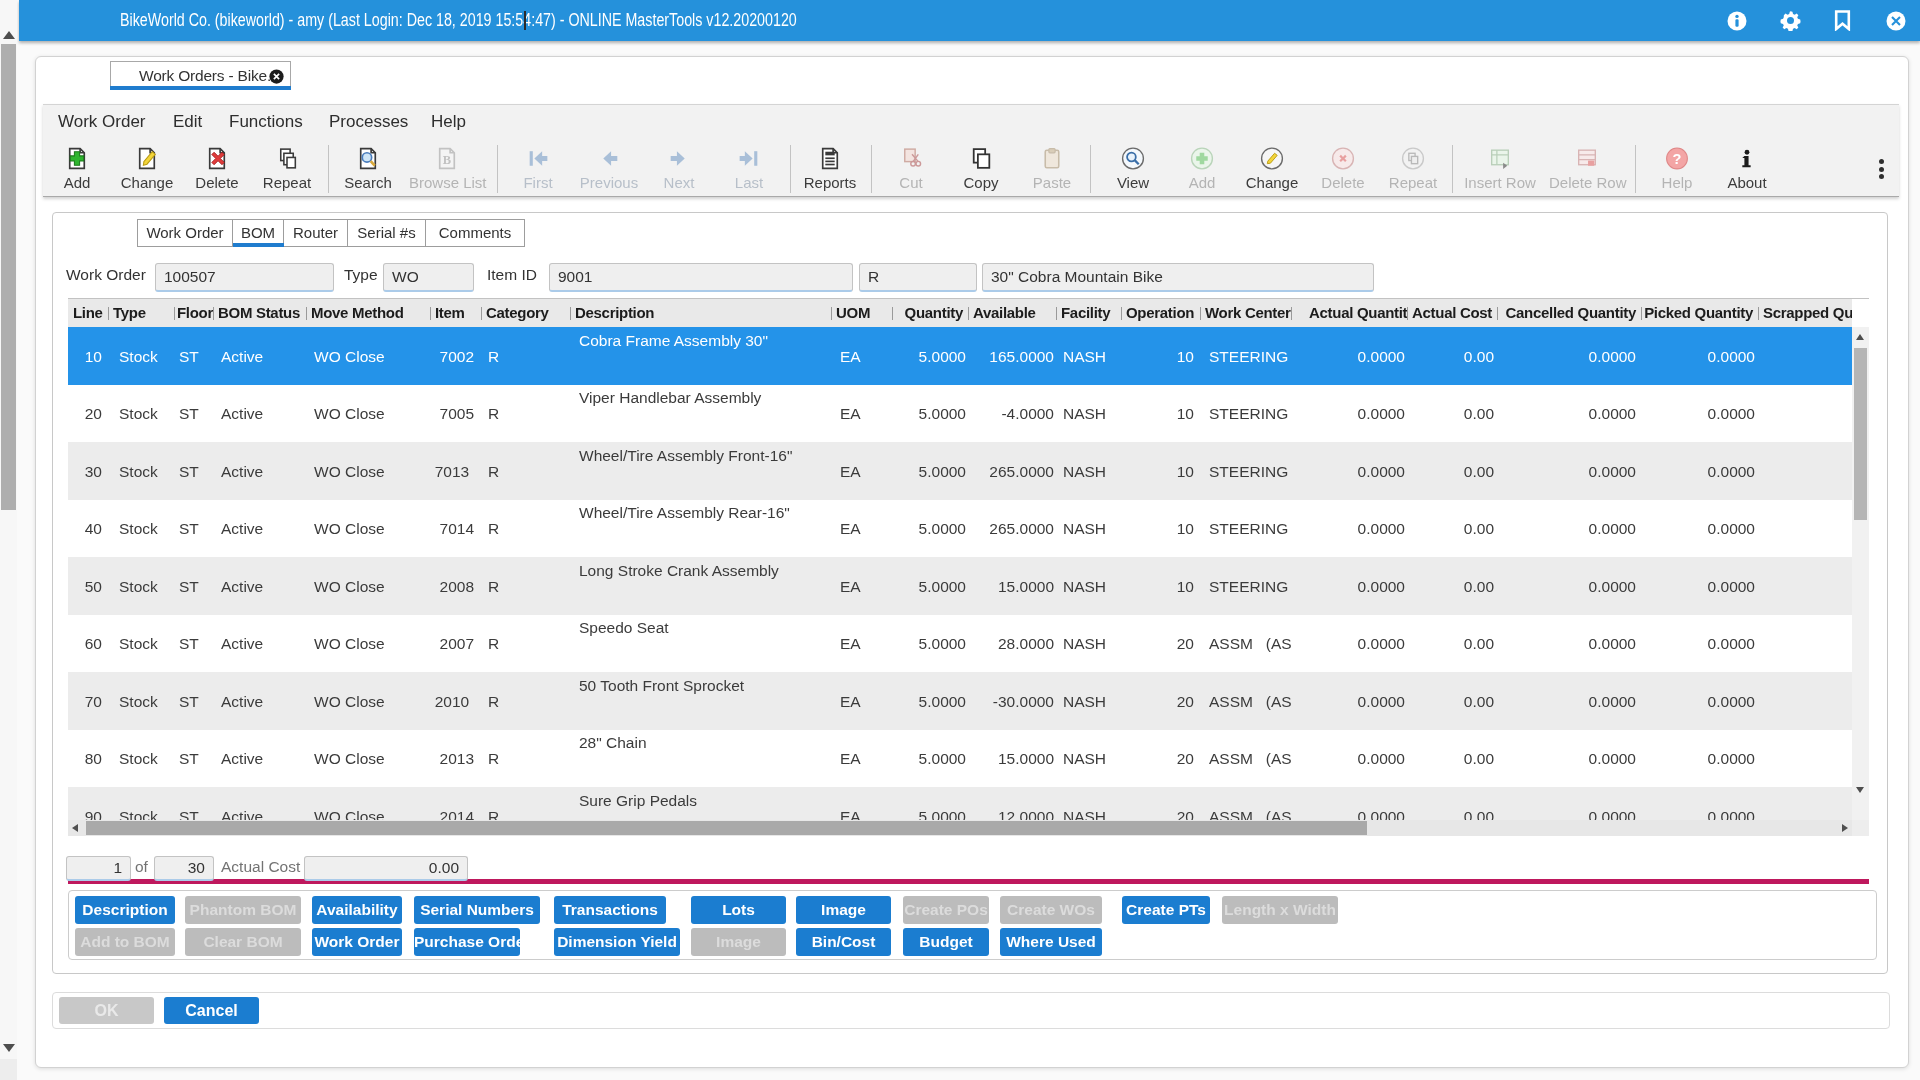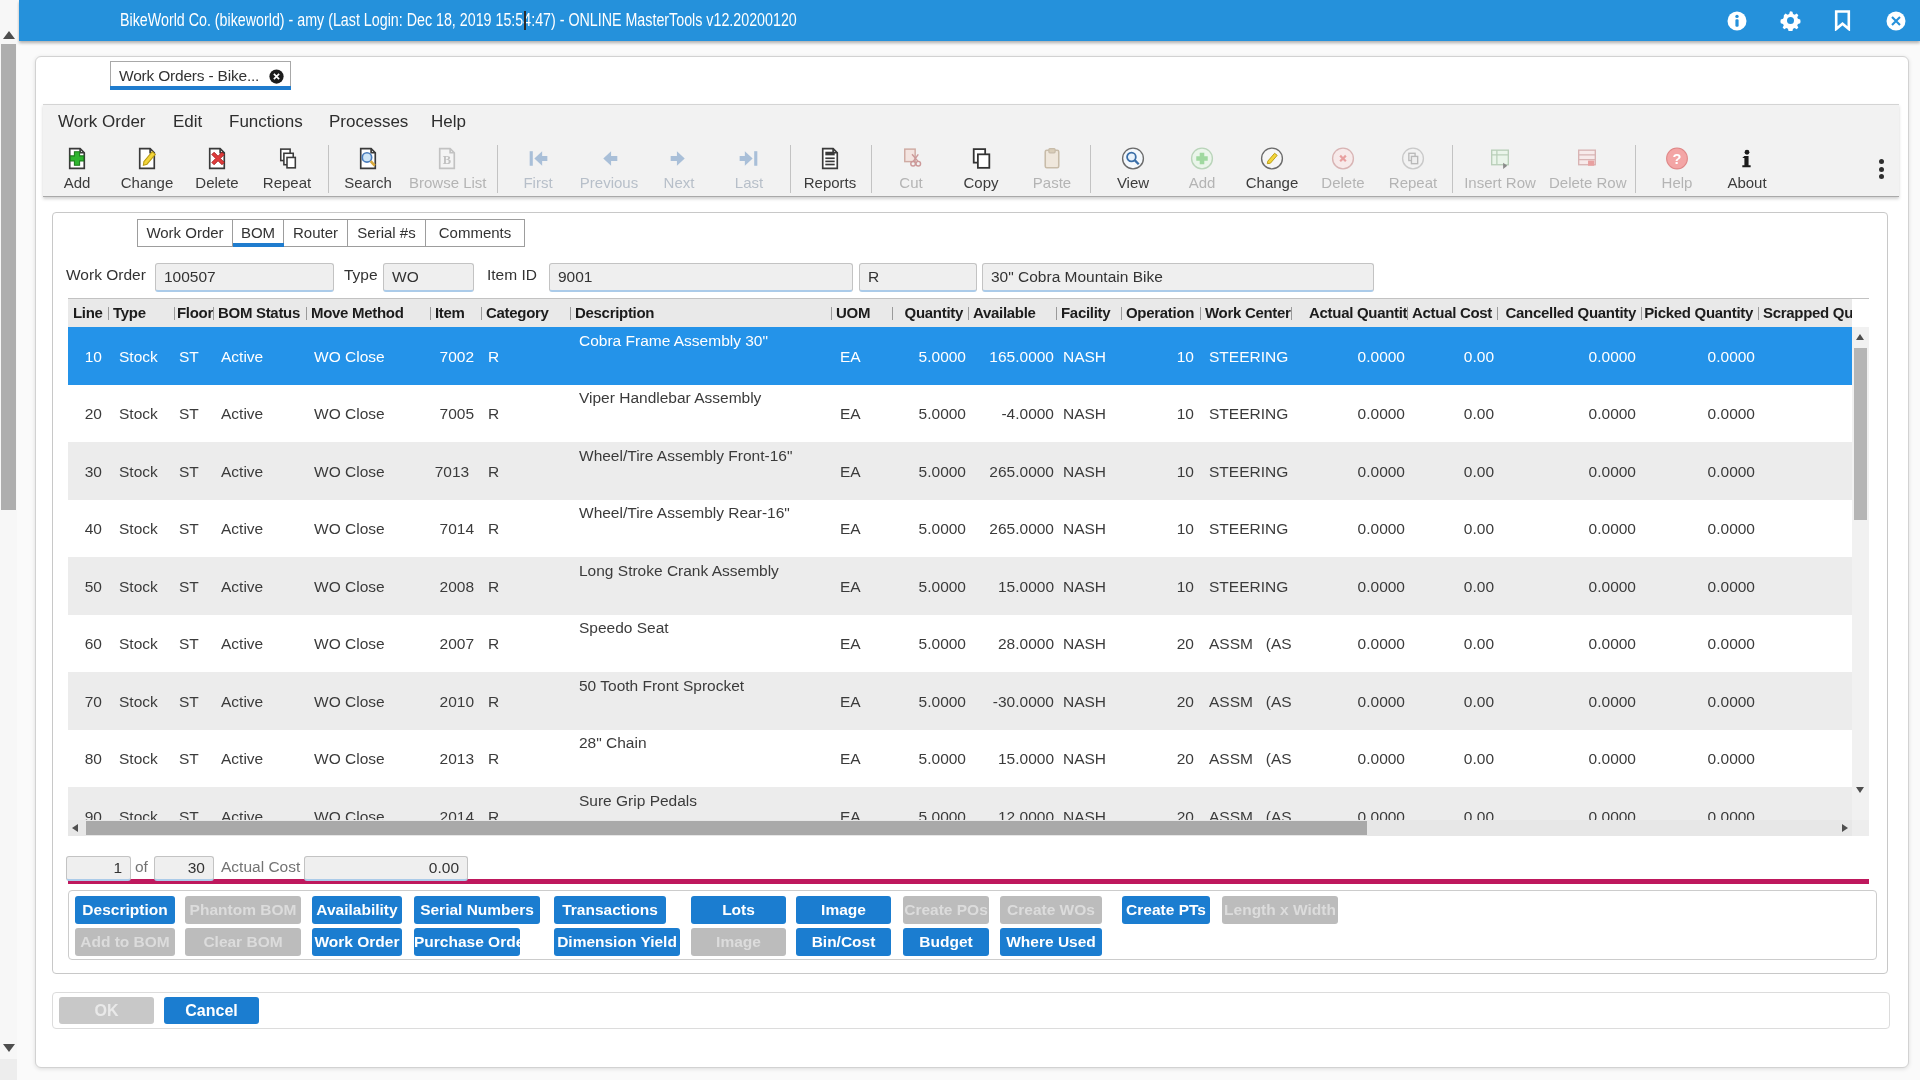--- a/index.html
+++ b/index.html
@@ -9,21 +9,21 @@
 #lsb .up{position:absolute;left:3px;top:31px;width:0;height:0;border-left:6px solid transparent;border-right:6px solid transparent;border-bottom:8px solid #4e4e4e;}
 #lsb .dn{position:absolute;left:3px;top:1044px;width:0;height:0;border-left:6px solid transparent;border-right:6px solid transparent;border-top:8px solid #4e4e4e;}
 #lsb .corner{position:absolute;left:0;top:1059px;width:17px;height:21px;background:#ededed;}
 
 #titlebar{position:absolute;left:19px;top:0;width:1901px;height:41px;background:#2591db;box-shadow:0 2px 3px rgba(0,0,0,0.3);}
 #titlebar .t{position:absolute;left:101px;top:0;line-height:41px;color:#fff;font-size:17.5px;transform:scaleX(0.815);transform-origin:0 50%;white-space:nowrap;}
 #caret{position:absolute;left:505px;top:11px;width:1.5px;height:19px;background:#2a2a2a;}
 
 #card{position:absolute;left:35px;top:56px;width:1874px;height:1012px;background:#fff;border:1px solid #d2d2d2;border-radius:6px;box-shadow:0 1px 4px rgba(0,0,0,0.12);}
 
-#tabchip{position:absolute;left:110px;top:61px;width:181px;height:29px;background:#fff;border:1px solid #a8a8a8;font-size:15.5px;letter-spacing:-0.2px;color:#333;line-height:27px;padding-left:8px;}
+#tabchip{position:absolute;left:110px;top:61px;width:181px;height:29px;background:#fff;border:1px solid #a8a8a8;font-size:15.5px;letter-spacing:-0.2px;color:#333;line-height:27px;padding-left:28px;}
 #tabchip .x{position:absolute;right:6px;top:6.5px;width:15px;height:15px;}
 #tabchip-line{position:absolute;left:110px;top:86px;width:181px;height:4px;background:#1f7cce;}
 
 #tbblock{position:absolute;left:43px;top:104px;width:1856px;height:93px;background:#f2f2f2;border-top:1px solid #d4d4d4;border-bottom:1px solid #a9a9a9;box-shadow:0 2px 3px rgba(0,0,0,0.18);}
 .menu{position:absolute;top:112px;font-size:17px;color:#2e2e2e;}
 .tbtn{position:absolute;top:146px;width:76px;text-align:center;}
 .tbtn svg{display:block;margin:0 auto;}
 .tbtn .lb{display:block;margin-top:2px;font-size:15px;color:#3c3c3c;white-space:nowrap;}
 .tbtn.dis .lb{color:#b4b4b4;}
 .tbtn.nav .lb{color:#b7bfc9;}
@@ -478,21 +478,21 @@
         <span class="dc c16" style="text-align:right;padding-left:0px;padding-right:5px">0.0000</span>
         <span class="dc c17" style="text-align:right;padding-left:0px;padding-right:3px">0.0000</span>
       </div>
       <div class="trow alt" style="top:345.0px">
         <span class="dc c7 desc">50 Tooth Front Sprocket</span>
         <span class="dc c0" style="text-align:right;padding-left:0px;padding-right:6px">70</span>
         <span class="dc c1" style="text-align:left;padding-left:11px;padding-right:0px">Stock</span>
         <span class="dc c2" style="text-align:left;padding-left:5px;padding-right:0px">ST</span>
         <span class="dc c3" style="text-align:left;padding-left:8px;padding-right:0px">Active</span>
         <span class="dc c4" style="text-align:left;padding-left:8px;padding-right:0px">WO Close</span>
-        <span class="dc c5" style="text-align:right;padding-left:0px;padding-right:7px">2010</span>
+        <span class="dc c5" style="text-align:center;padding-left:0px;padding-right:7px">2010</span>
         <span class="dc c6" style="text-align:left;padding-left:7px;padding-right:0px">R</span>
         <span class="dc c8" style="text-align:left;padding-left:9px;padding-right:0px">EA</span>
         <span class="dc c9" style="text-align:right;padding-left:0px;padding-right:2px">5.0000</span>
         <span class="dc c10" style="text-align:right;padding-left:0px;padding-right:2px">-30.0000</span>
         <span class="dc c11" style="text-align:left;padding-left:7px;padding-right:0px">NASH</span>
         <span class="dc c12" style="text-align:right;padding-left:0px;padding-right:6px">20</span>
         <span class="dc c13" style="text-align:left;padding-left:9px;padding-right:0px">ASSM&nbsp;&nbsp;&nbsp;(AS</span>
         <span class="dc c14" style="text-align:right;padding-left:0px;padding-right:2px">0.0000</span>
         <span class="dc c15" style="text-align:right;padding-left:0px;padding-right:3px">0.00</span>
         <span class="dc c16" style="text-align:right;padding-left:0px;padding-right:5px">0.0000</span>

